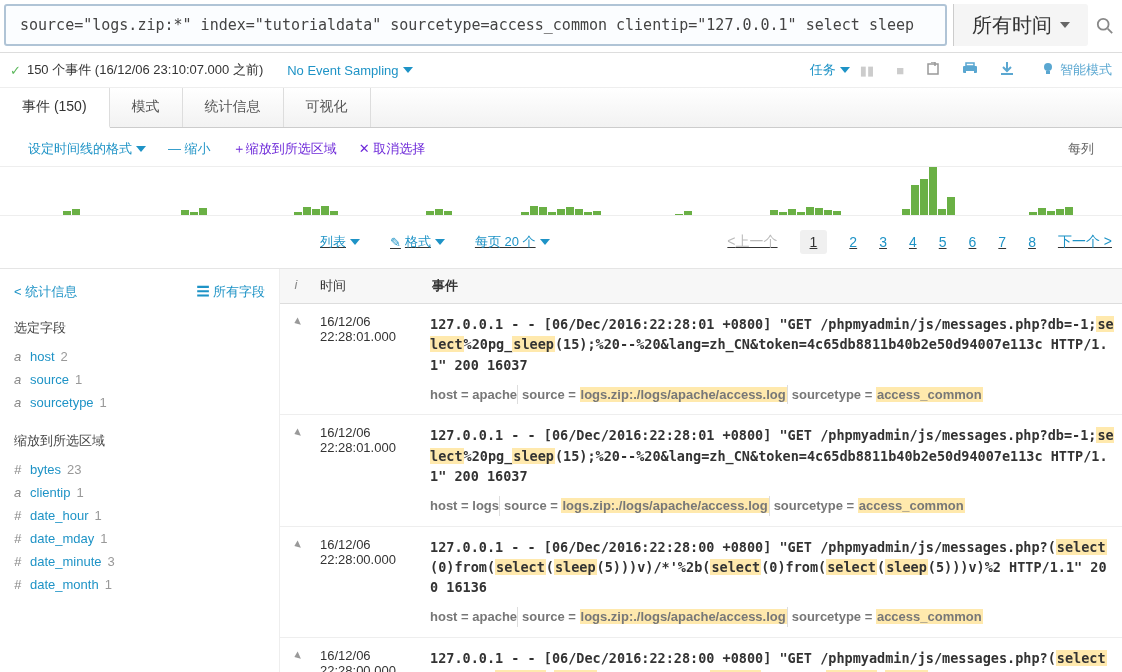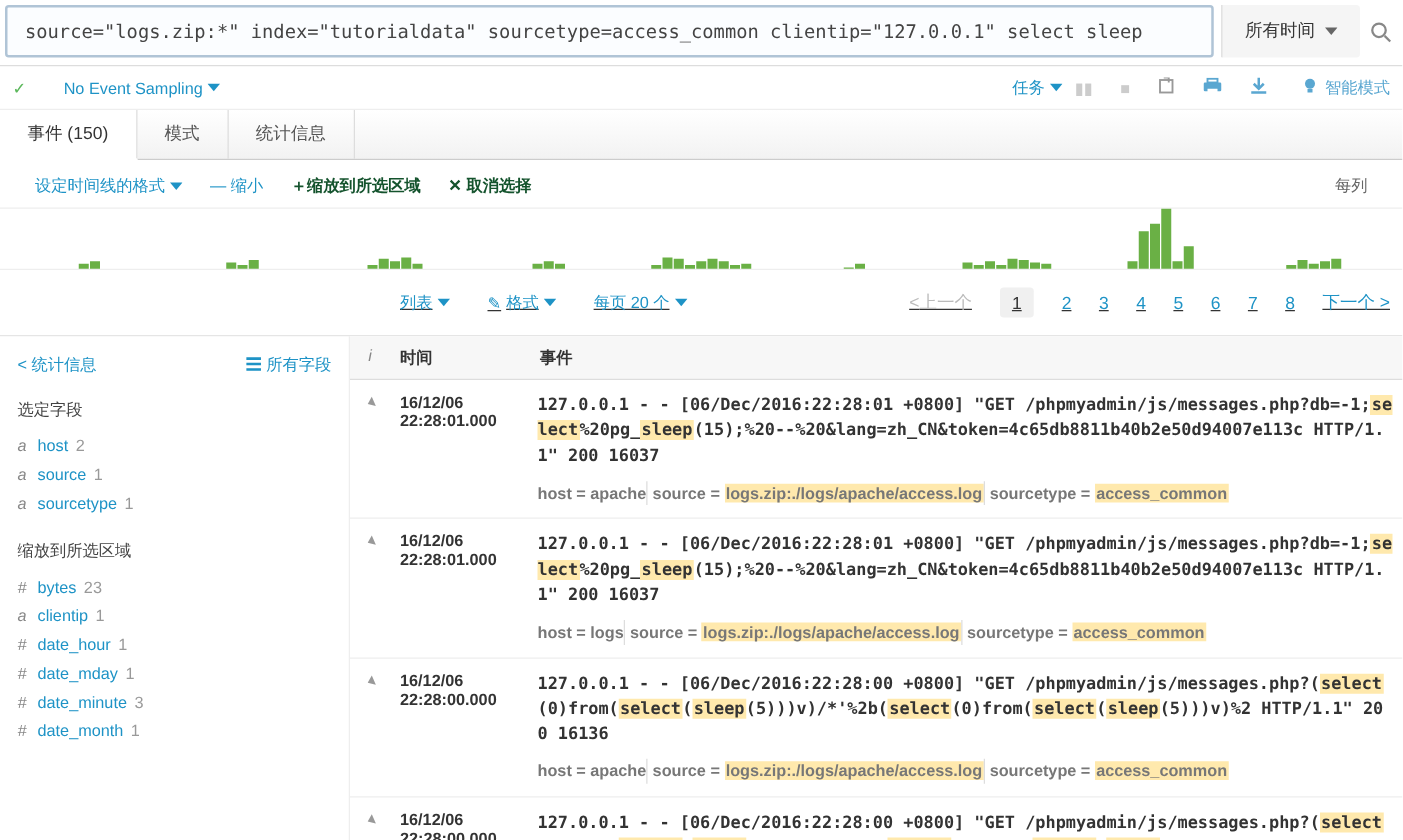--- a/index.html
+++ b/index.html
@@ -2,21 +2,21 @@
 <html><head>
 <meta charset="utf-8">
 <style>
 * { box-sizing: border-box; margin: 0; padding: 0; }
 body { font-family: "Helvetica Neue", Arial, sans-serif; font-size: 13px; color: #333; background: #fff; overflow: hidden; width: 1122px; }
 .link { color: #1e93c6; cursor: pointer; }
 
 
 .searchbar { display: flex; align-items: stretch; border-bottom: 1px solid #ddd; }
 .searchbox { flex: 1; border: 2px solid #b0c4d6; border-radius: 3px; margin: 4px 6px 6px 4px; padding: 10px 14px; font-family: Consolas, monospace; font-size: 15px; color: #444; background: #fbfdff; }
-.timerange { display: flex; align-items: center; padding: 0 18px; background: #f5f5f5; border-left: 1px solid #ccc; font-size: 14px; color: #333; cursor: pointer; border-radius: 0 3px 3px 0; margin: 4px 0 6px 0; }
+.timerange { display: flex; align-items: center; padding: 0 18px; background: #f5f5f5; border-left: 1px solid #ccc; font-size: 20px; color: #333; cursor: pointer; border-radius: 0 3px 3px 0; margin: 4px 0 6px 0; }
 .timerange svg { margin-left: 8px; }
 .searchicon { display: flex; align-items: center; padding: 0 8px; color: #888; }
 
 
 .statusrow { display: flex; align-items: center; padding: 8px 10px; border-bottom: 1px solid #eee; font-size: 13px; }
 .statusrow .check { color: #5cb85c; margin-right: 6px; }
 .statusrow .count { color: #333; }
 .dropdown-link { color: #1e93c6; display: inline-flex; align-items: center; cursor: pointer; }
 .dropdown-link svg { margin-left: 4px; }
 .spacer { flex: 1; }
@@ -26,21 +26,21 @@
 .smart .bulb { margin-right: 6px; }
 
 
 .tabs { display: flex; border-bottom: 1px solid #ccc; background: linear-gradient(#fff,#f2f2f2); }
 .tab { padding: 10px 22px; font-size: 14px; color: #555; cursor: pointer; border-right: 1px solid #ddd; }
 .tab.active { background: #fff; border-bottom: 2px solid #fff; margin-bottom: -1px; color: #333; font-weight: 500; }
 
 
 .tl-controls { display: flex; align-items: center; gap: 22px; padding: 12px 28px 8px; font-size: 13px; color: #888; }
 .tl-controls .lnk { color: #1e93c6; cursor: pointer; display: inline-flex; align-items: center; }
-.tl-controls .disabled { color: #14532d; font-weight: bold; }
+.tl-controls .disabled { color: #6d28d9; }
 .pp-label { margin-left: auto; color: #666; }
 
 
 .timeline { position: relative; height: 50px; border-top: 1px solid #eee; border-bottom: 1px solid #eee; display: flex; align-items: flex-end; padding: 0 10px; }
 .bar-col { flex: 1; display: flex; align-items: flex-end; justify-content: center; gap: 1px; }
 .bar { background: #6ab045; width: 8px; }
 
 .list-controls { display: flex; align-items: center; padding: 14px 10px; gap: 30px; border-bottom: 1px solid #e5e5e5; text-decoration: underline; }
 .pager { margin-left: auto; display: flex; align-items: center; gap: 22px; font-size: 14px; }
 .pager .pg { color: #1e93c6; cursor: pointer; }
@@ -55,21 +55,21 @@
 .field-section-title { font-size: 13px; color: #444; margin: 10px 0 8px; }
 .field-item { display: flex; align-items: center; padding: 4px 0; font-size: 13px; }
 .field-item .ft { font-style: italic; color: #888; width: 16px; }
 .field-item .fn { color: #1e93c6; margin-right: 6px; }
 .field-item .fc { color: #999; }
 
 
 .events { flex: 1; }
 .ev-head { display: flex; background: #f7f7f7; border-bottom: 1px solid #ddd; }
 .col-exp { width: 32px; text-align: center; padding: 8px 0; color: #888; font-style: italic; }
-.col-time { width: 112px; padding: 8px 8px; font-size: 13px; color: #333; font-weight: 700; }
+.col-time { width: 112px; padding: 8px 8px; font-size: 13px; color: #333; font-weight: 400; }
 .col-evt { flex: 1; padding: 8px 8px; font-size: 13px; color: #333; font-weight: 700; }
 .ev-row { display: flex; border-bottom: 1px solid #eee; }
 .ev-row .col-exp { color: #888; padding-top: 10px; cursor: pointer; }
 .ev-row .col-time { font-size: 13px; color: #333; padding: 10px 8px; }
 .ev-row .col-evt { flex: 1; padding: 10px 8px 10px 6px; font-family: Consolas, monospace; font-size: 13.5px; line-height: 1.5; color: #333; overflow: hidden; white-space: normal; word-break: break-all; }
 .hl { background: #ffe9ad; padding: 0 1px; }
 .meta { font-family: "Helvetica Neue", Arial, sans-serif; margin-top: 10px; color: #777; font-size: 13px; display: flex; flex-wrap: wrap; }
 .meta .k { color: #777; }
 .meta .sep { color: #ccc; padding: 0 2px; border-left: 1px solid #ddd; }
 
@@ -92,20 +92,21 @@
   <div class="searchicon">
     <svg width="18" height="18" viewBox="0 0 20 20">
         <circle cx="8" cy="8" r="6" fill="none" stroke="#888" stroke-width="2"></circle>
         <line x1="13" y1="13" x2="18" y2="18" stroke="#888" stroke-width="2"></line>
       </svg>
   </div>
 </div>
 
 <div class="statusrow">
   <span class="check">✓</span>
+  <span class="count">150 个事件 (16/12/06 23:10:07.000 之前)</span>
   <span style="width:24px"></span>
   <span class="dropdown-link">
     <span>No Event Sampling</span>
     <svg class="caret" viewBox="0 0 10 10">
         <path d="M0 2 L5 8 L10 2 Z"></path>
       </svg>
   </span>
   <span class="spacer"></span>
   <span class="dropdown-link">
     <span>任务</span>
@@ -143,20 +144,21 @@
         </svg>
     </span>
     <span>智能模式</span>
   </span>
 </div>
 
 <div class="tabs">
   <div class="tab active">事件 (150)</div>
   <div class="tab">模式</div>
   <div class="tab">统计信息</div>
+  <div class="tab">可视化</div>
 </div>
 
 <div class="tl-controls">
   <span class="lnk">
     <span>设定时间线的格式</span>
     <svg class="caret" viewBox="0 0 10 10" style="margin-left:4px">
         <path d="M0 2 L5 8 L10 2 Z"></path>
       </svg>
   </span>
   <span class="lnk">— 缩小</span>

